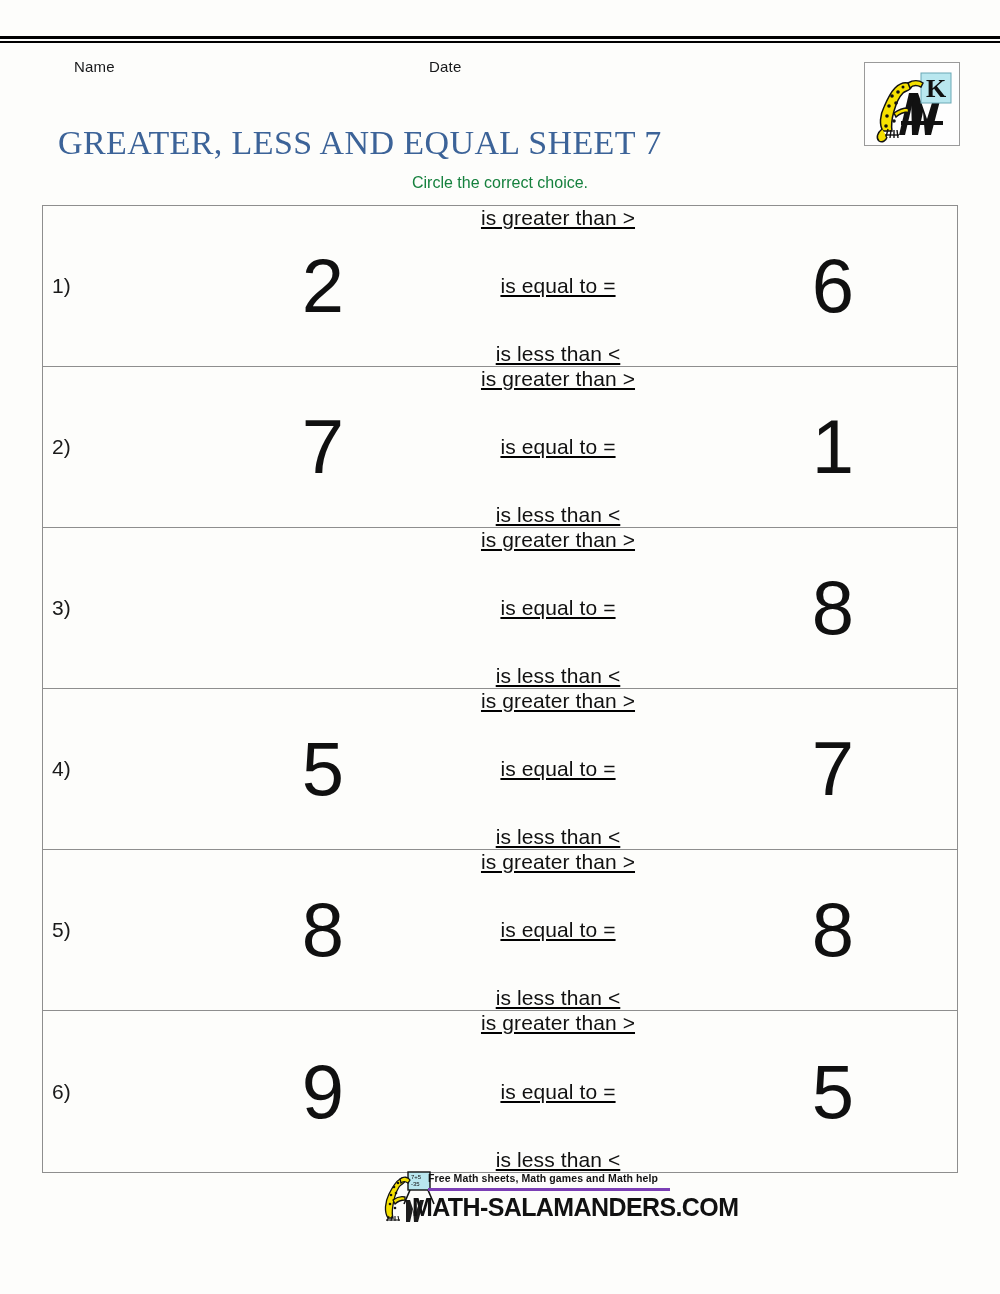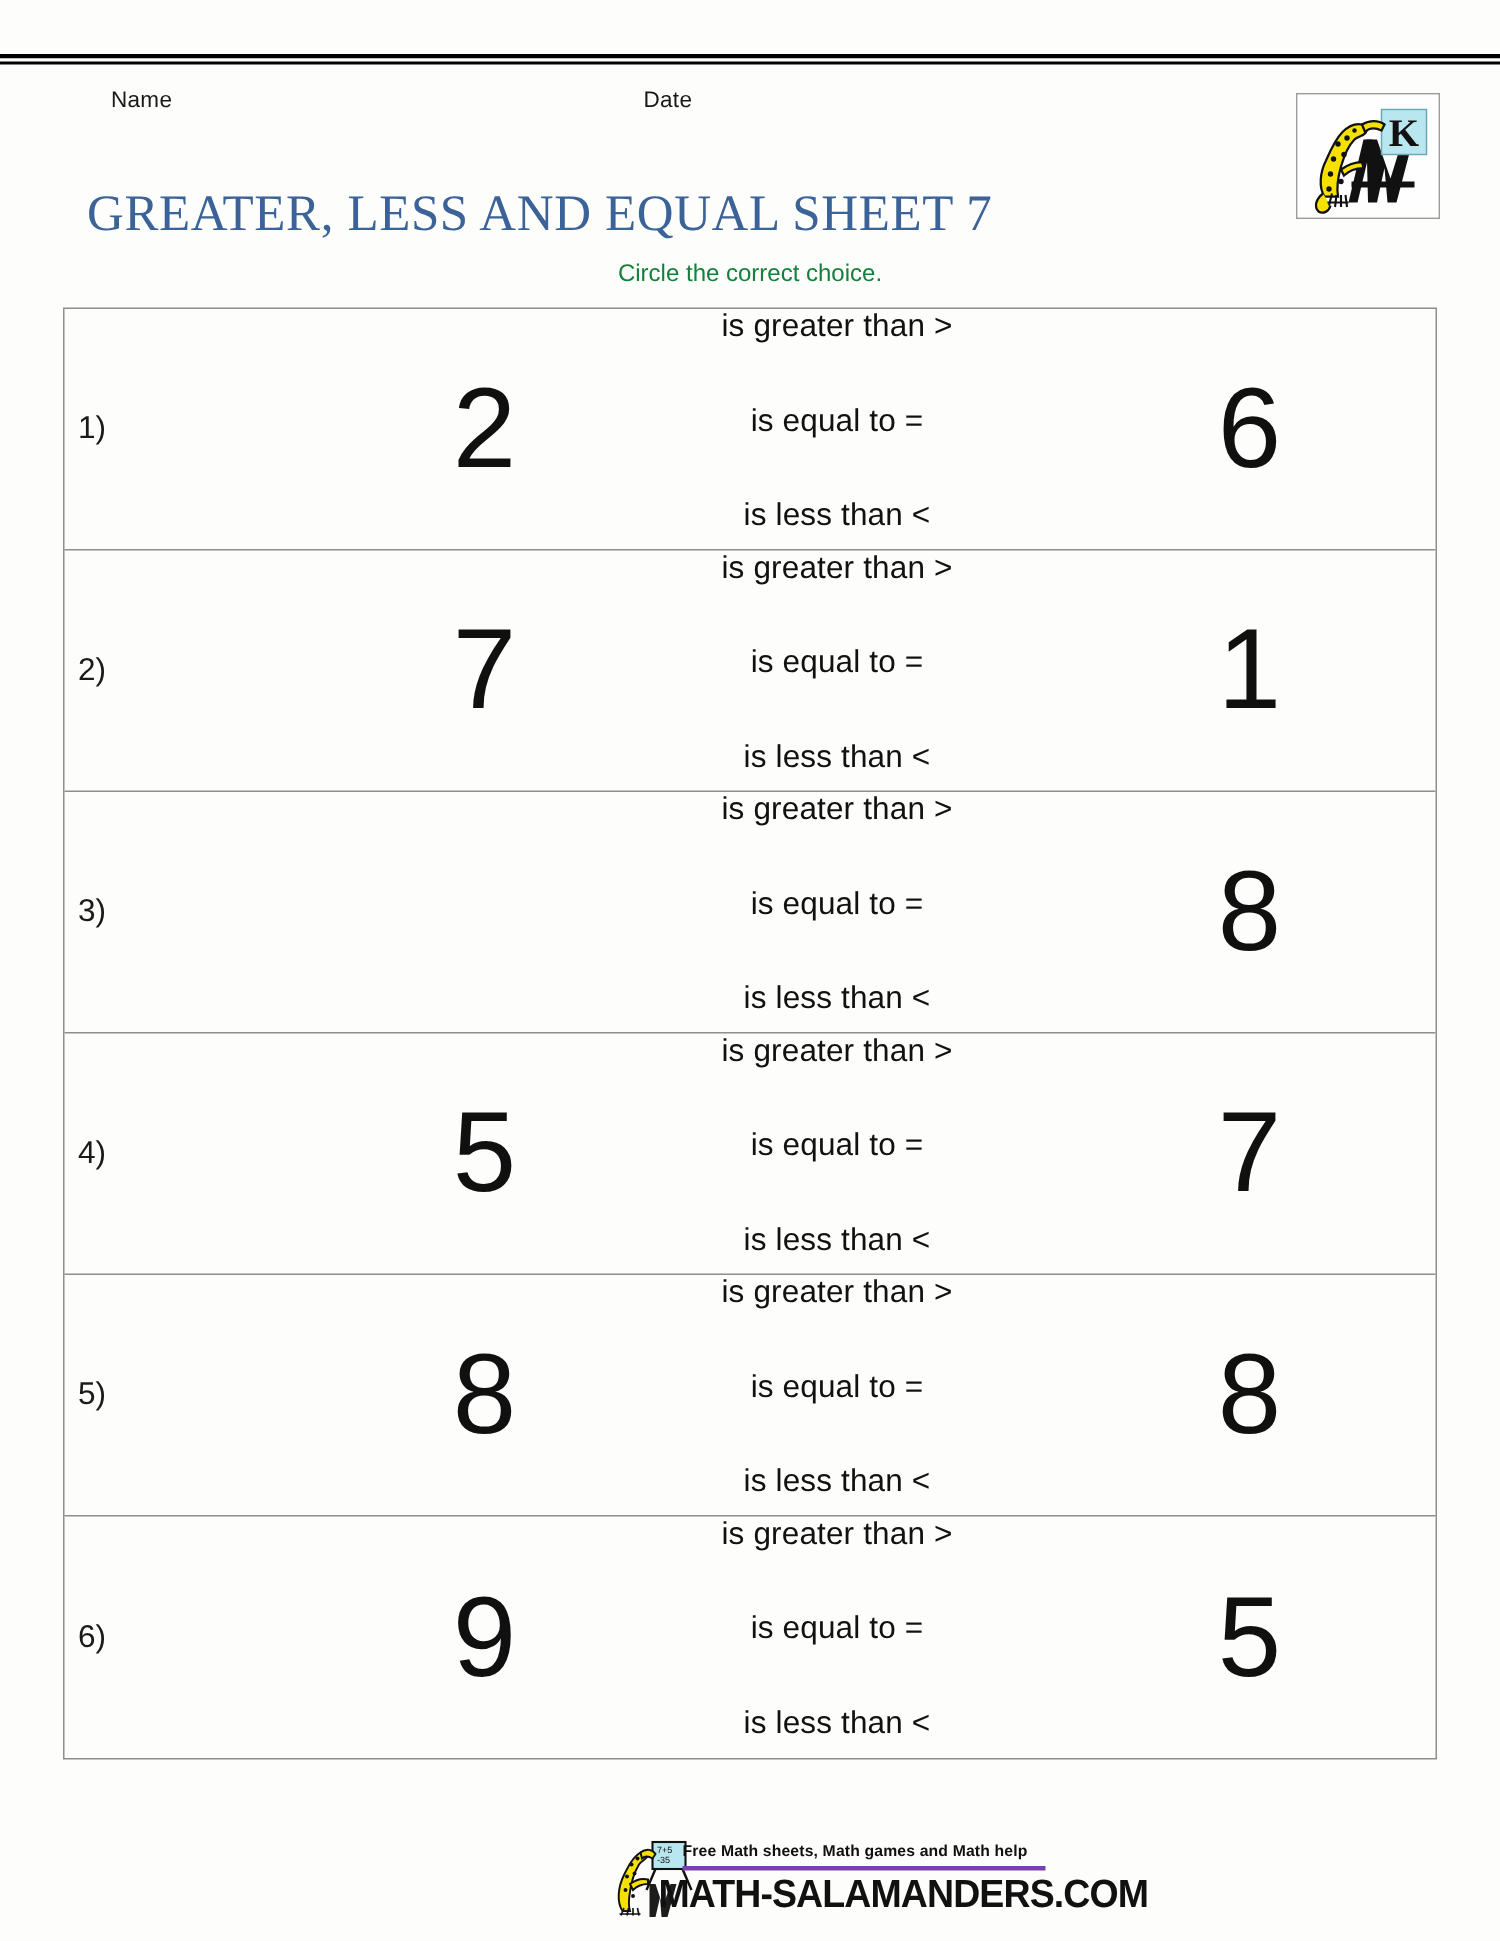--- a/index.html
+++ b/index.html
@@ -136,23 +136,24 @@
     font-family: "Liberation Sans", sans-serif;
   }
   .choices {
     position: absolute;
     left: 370px;
     top: 0;
     width: 290px;
     height: 100%;
     display: flex;
     flex-direction: column;
-    justify-content: flex-start;
+    justify-content: space-between;
     align-items: center;
     gap: 39px;
+    text-decoration: underline;
   }
   .choice-line {
     font-size: 21px;
     color: #111;
     font-family: "Liberation Sans", sans-serif;
     white-space: nowrap;
     letter-spacing: 0.1px;
   }
   .right-operand {
     position: absolute;
@@ -164,24 +165,23 @@
     font-size: 76px;
     line-height: 1;
     color: #101010;
     font-family: "Liberation Sans", sans-serif;
   }
 
   
   .footer {
     position: absolute;
     left: 0;
-    top: 1222px;
+    top: 1166px;
     width: 924px;
     height: 62px;
-    margin-left: 27px;
   }
   .footer-inner {
     position: absolute;
     left: 378px;
     top: 0;
     width: 300px;
     height: 62px;
   }
   .footer-mascot {
     position: absolute;

